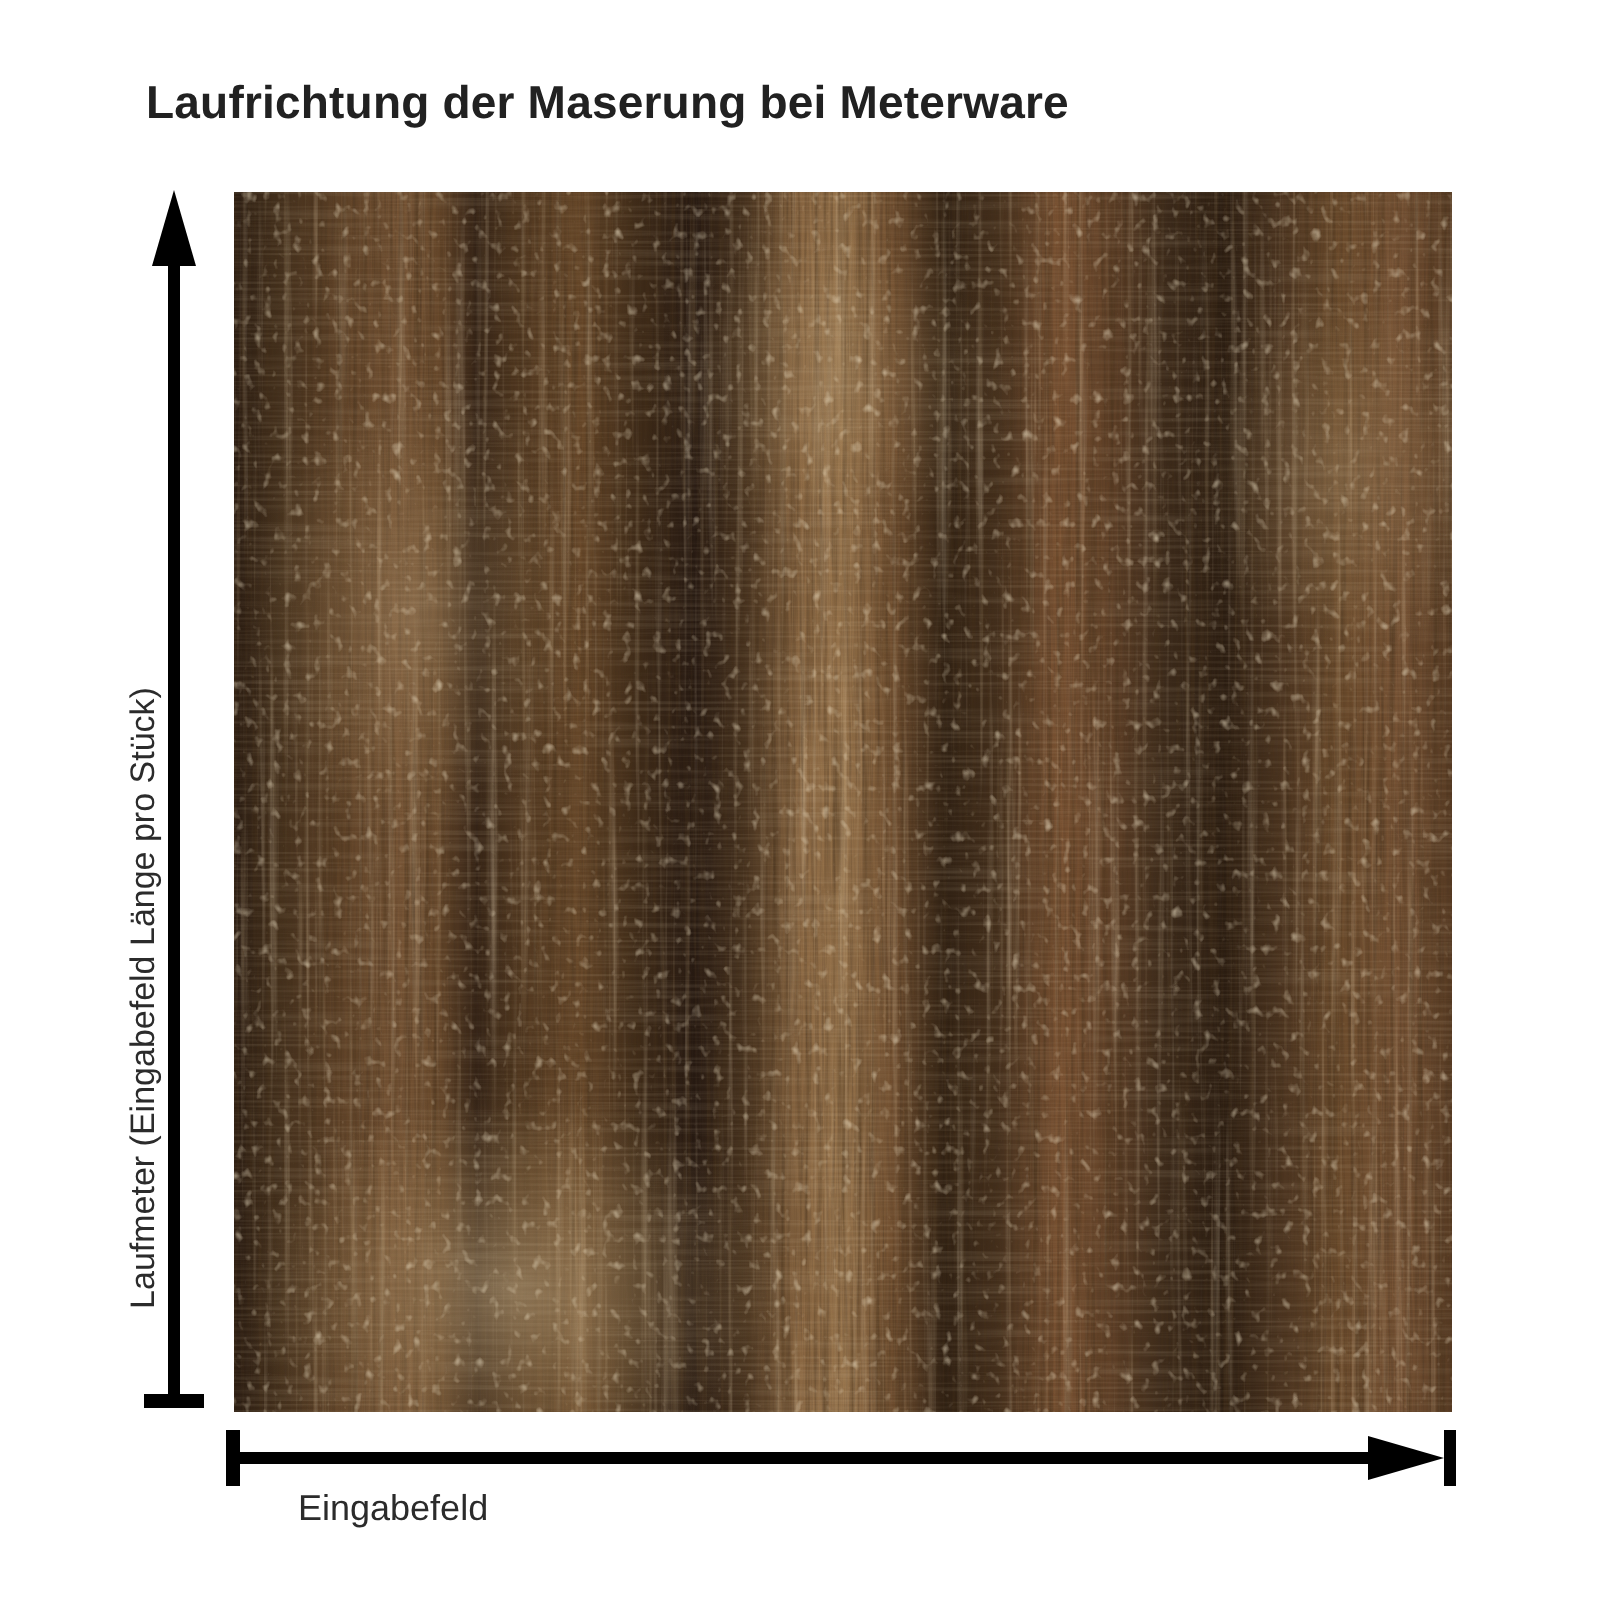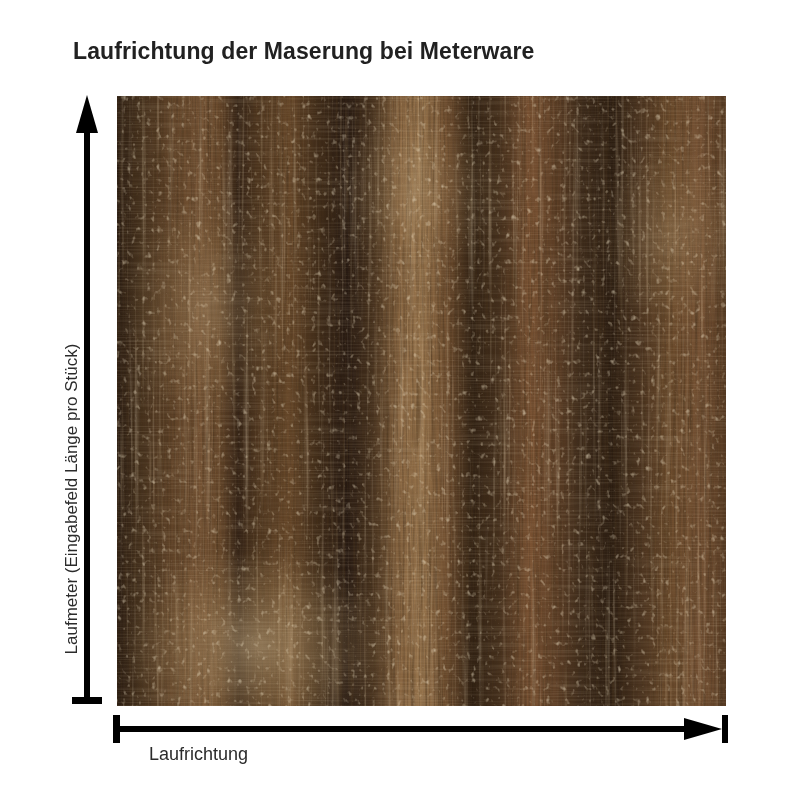--- a/index.html
+++ b/index.html
@@ -158,15 +158,15 @@
     <div class="varrow-tail"></div>
   </div>
   <div class="vlabel">Laufmeter (Eingabefeld Länge pro Stück)</div>
 
   <div>
     <div class="harrow-start"></div>
     <div class="harrow-shaft"></div>
     <div class="harrow-head"></div>
     <div class="harrow-end"></div>
   </div>
-  <div class="hlabel">Laufrichtung</div>
+  <div class="hlabel">Eingabefeld</div>
 
 </div>
 
 </body></html>

